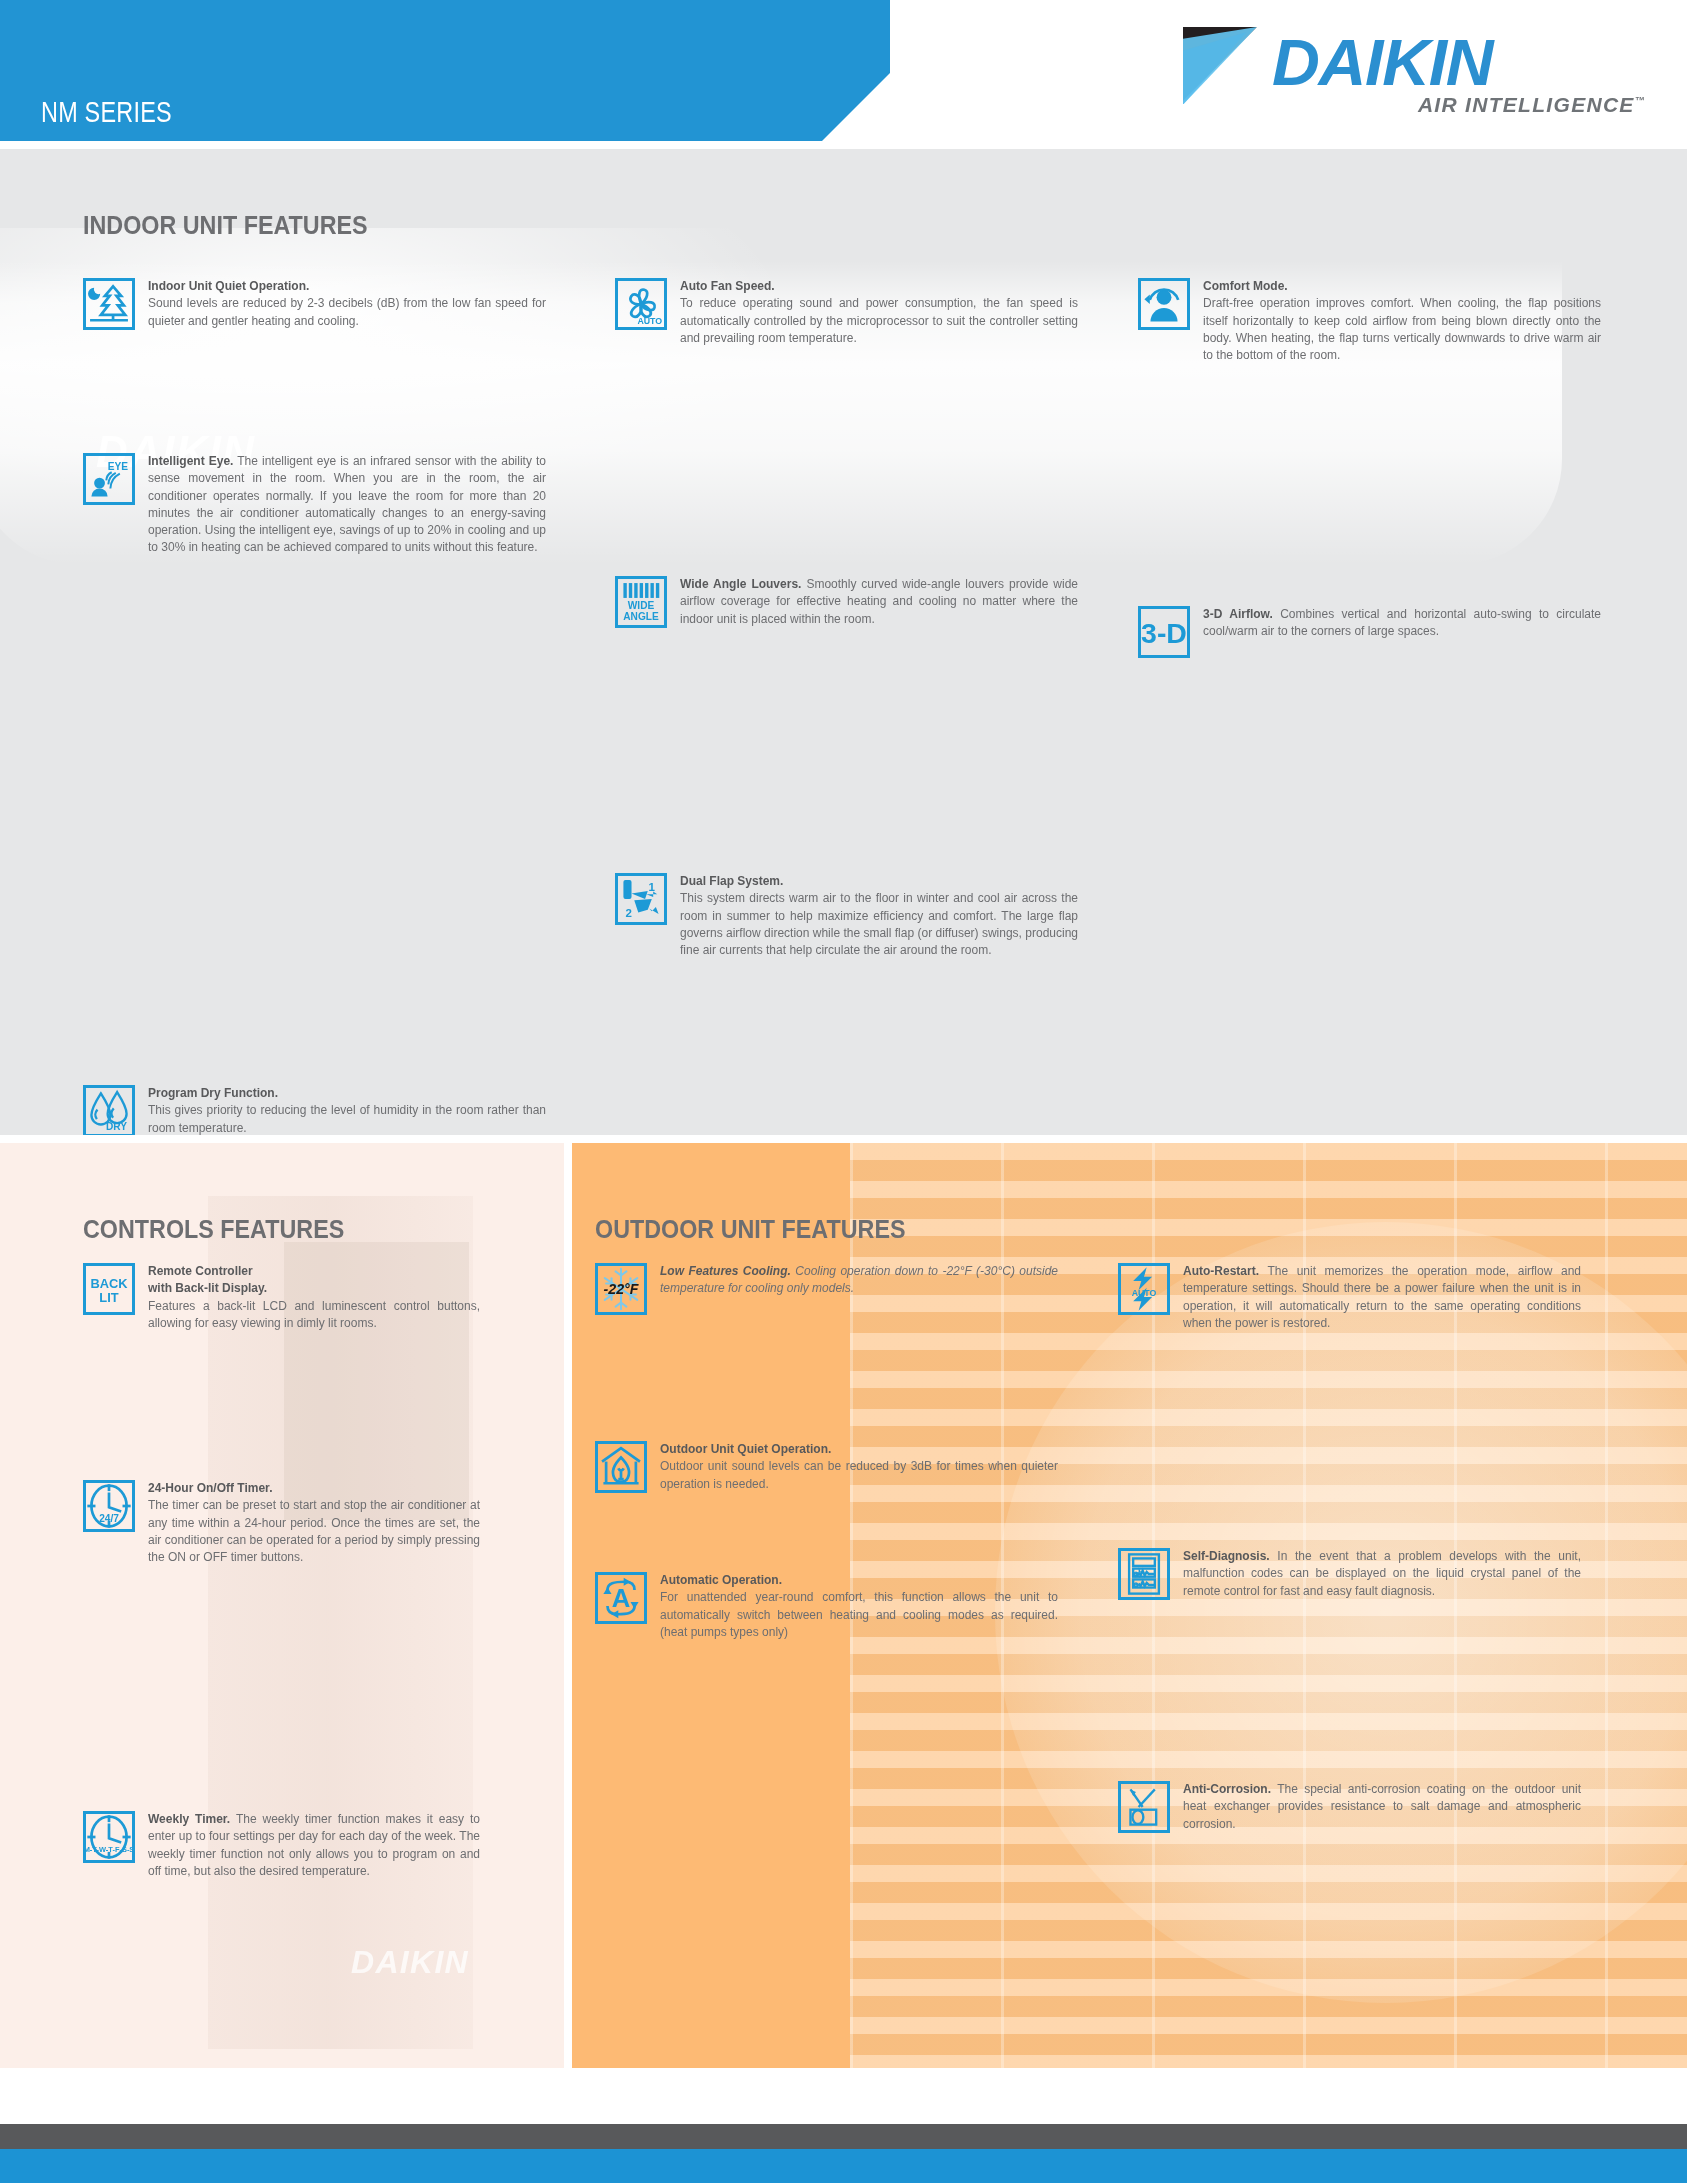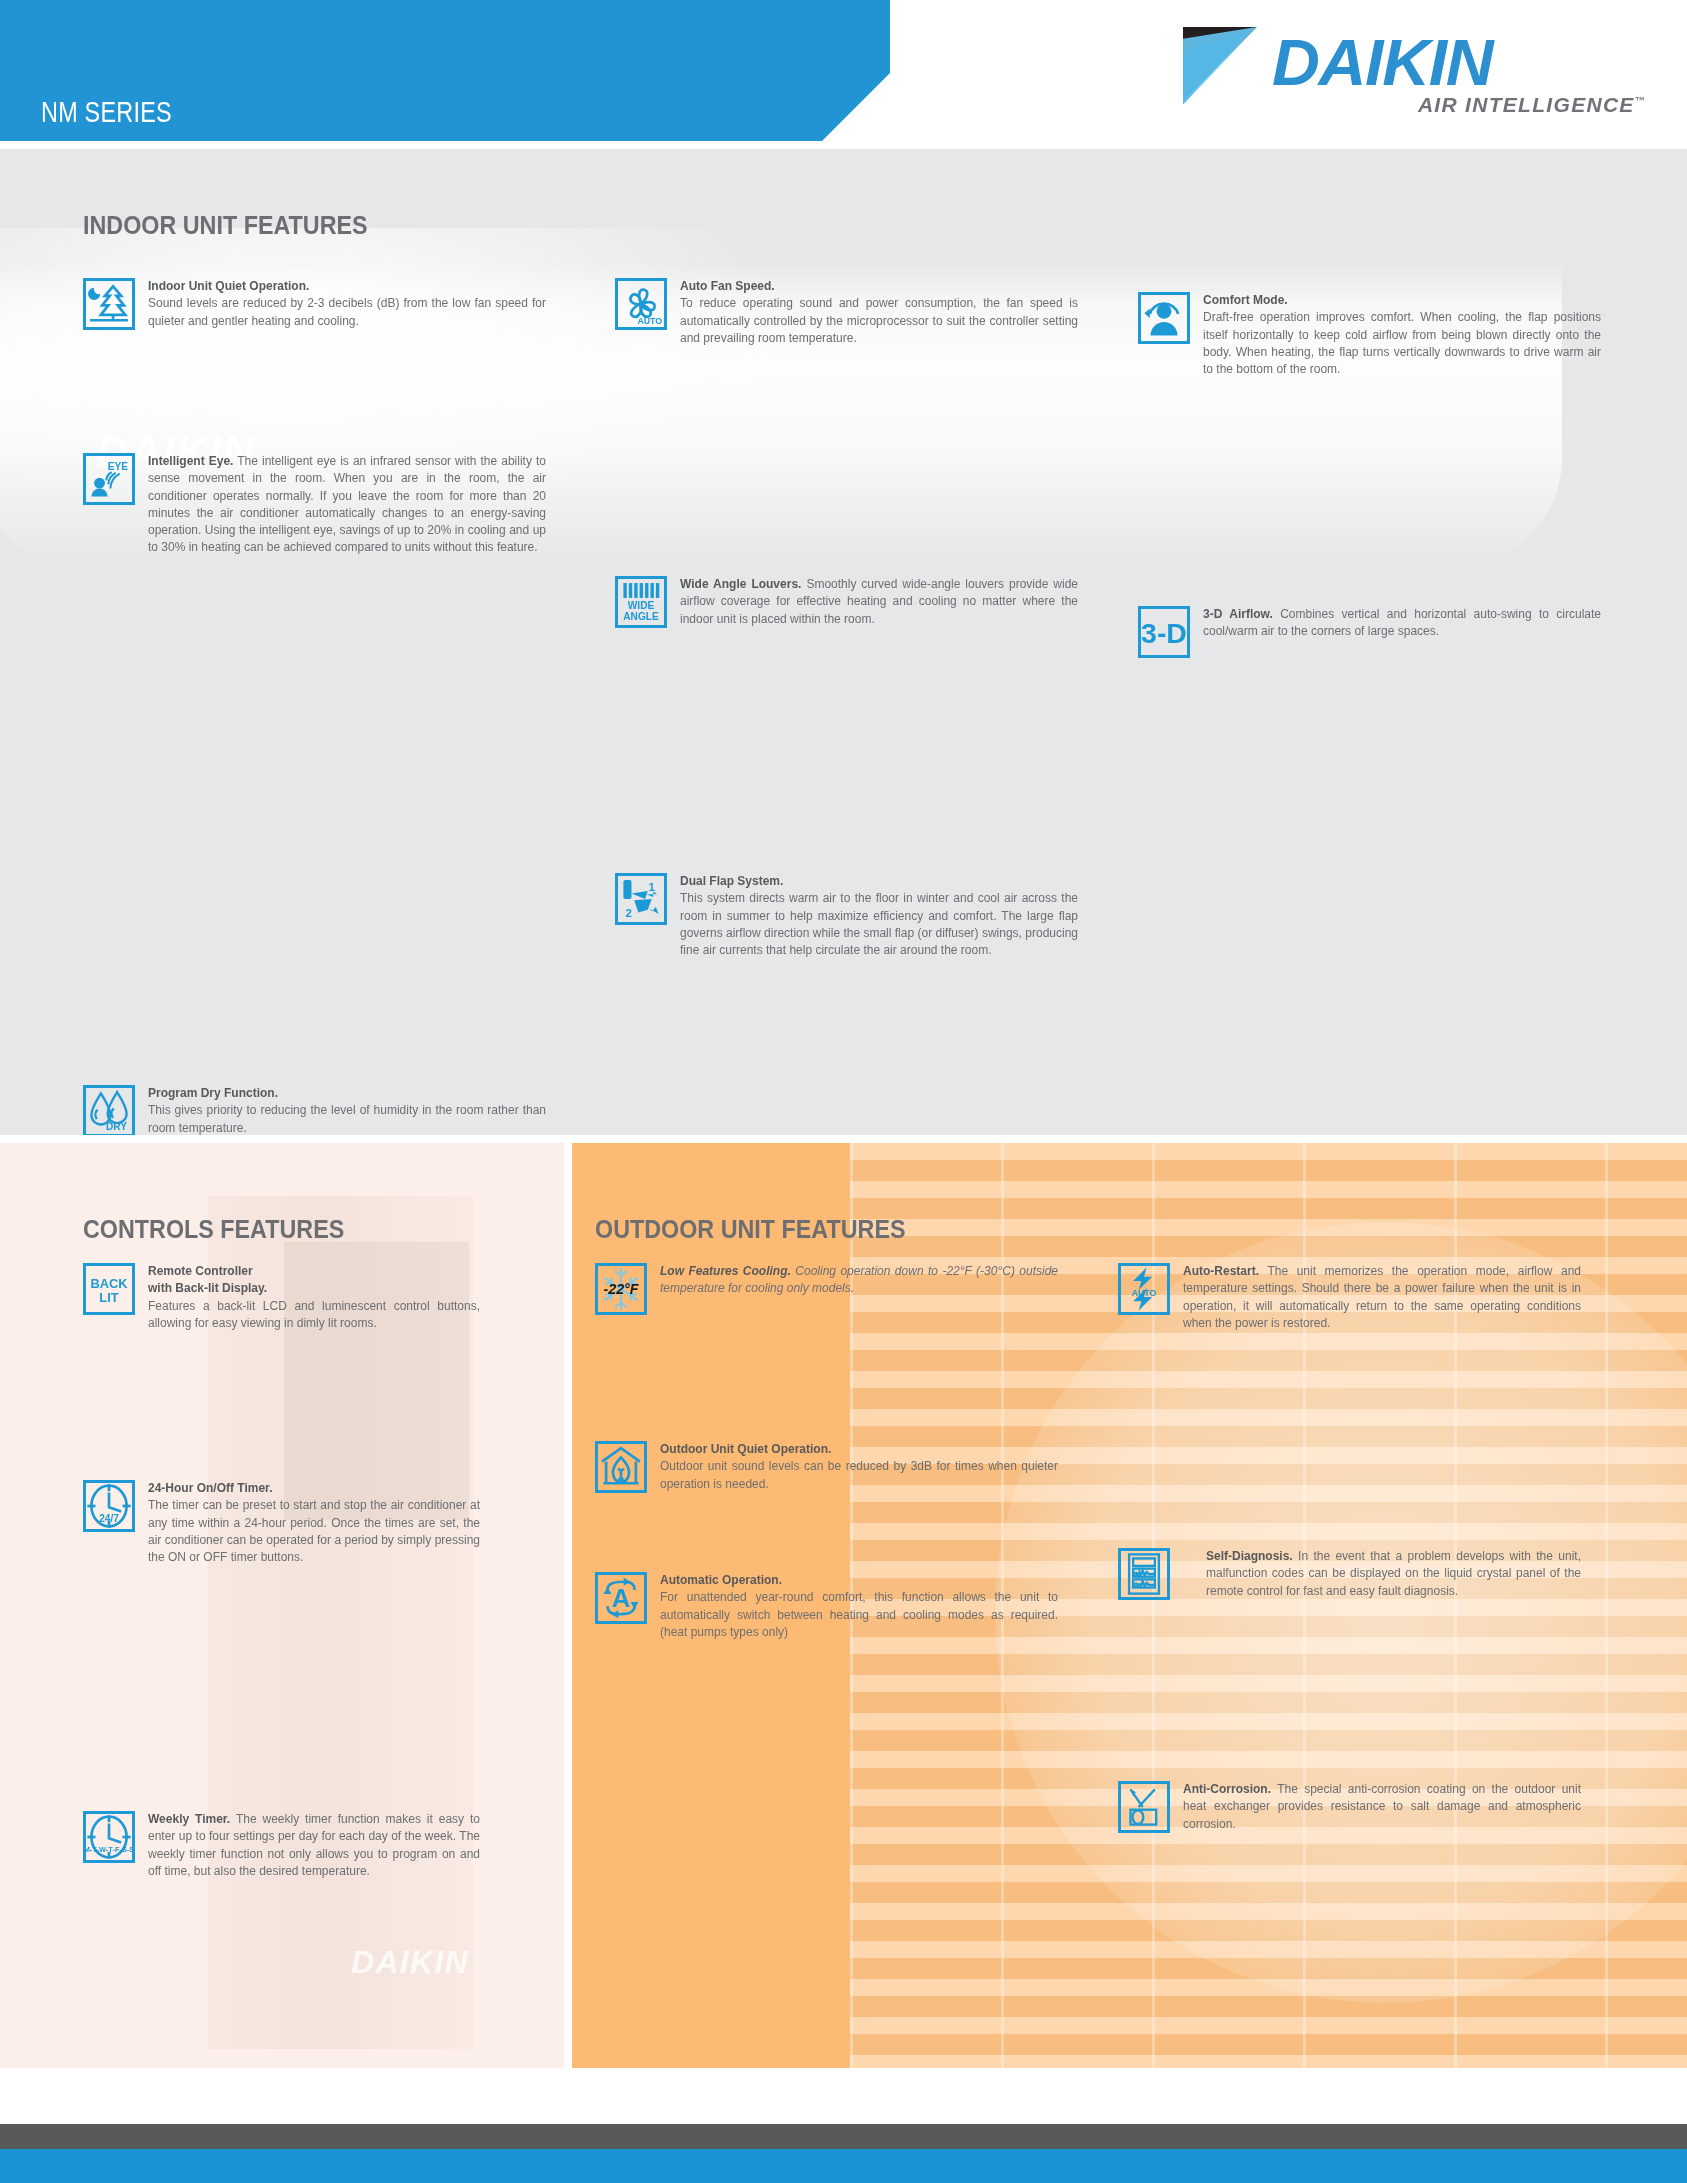--- a/index.html
+++ b/index.html
@@ -295,21 +295,21 @@
         <text x="16" y="60" font-family="Liberation Sans, sans-serif" font-size="17" font-weight="bold" fill="#1d9ad6" text-anchor="middle">2</text>
         <path d="M24 36 L50 34 L44 50 L30 54 Z" fill="#1d9ad6"></path>
         <path d="M46 48 L60 56 L56 46 L50 52 Z" fill="#1d9ad6"></path>
       </svg>
     </div>
     <div class="f-body">
       <div class="f-text"><b class="hd-block">Dual Flap System.</b><span>This system directs warm air to the floor in winter and cool air across the room in summer to help maximize efficiency and comfort. The large flap governs airflow direction while the small flap (or diffuser) swings, producing fine air currents that help circulate the air around the room.</span></div>
     </div>
   </div>
 
-  <div class="feature" style="left:1138px; top:143px; width:463px;justify-content:flex-end;">
+  <div class="feature" style="left:1138px; top:129px; width:463px;justify-content:flex-end;">
     <div class="f-icon">
       <svg viewBox="0 0 68 68">
         <circle cx="34" cy="24" r="11" fill="#1d9ad6"></circle>
         <path d="M14 60 a20 20 0 0 1 40 0 z" fill="#1d9ad6"></path>
         <path d="M55 28 a22 22 0 0 0 -42 0" fill="none" stroke="#1d9ad6" stroke-width="4"></path>
         <path d="M13 20 L13 34 L5 27 Z" fill="#1d9ad6"></path>
       </svg>
     </div>
     <div class="f-body">
       <div class="f-text"><b class="hd-block">Comfort Mode.</b><span>Draft-free operation improves comfort. When cooling, the flap positions itself horizontally to keep cold airflow from being blown directly onto the body. When heating, the flap turns vertically downwards to drive warm air to the bottom of the room.</span></div>
@@ -468,21 +468,21 @@
         <path d="M38 2 L18 22 L30 22 L26 36 L46 16 L34 16 Z" fill="#1d9ad6"></path>
         <text x="34" y="44" font-family="Liberation Sans, sans-serif" font-size="13" font-weight="bold" fill="#1d9ad6" text-anchor="middle">AUTO</text>
         <path d="M38 32 L18 52 L30 52 L26 66 L46 46 L34 46 Z" fill="#1d9ad6"></path>
       </svg>
     </div>
     <div class="f-body">
       <div class="f-text"><b>Auto-Restart.</b> <span>The unit memorizes the operation mode, airflow and temperature settings. Should there be a power failure when the unit is in operation, it will automatically return to the same operating conditions when the power is restored.</span></div>
     </div>
   </div>
 
-  <div class="feature" style="left:546px; top:405px; width:463px;gap:23px;">
+  <div class="feature" style="left:546px; top:405px; width:463px;">
     <div class="f-icon">
       <svg viewBox="0 0 68 68">
           <g fill="none" stroke="#1d9ad6" stroke-width="3.5">
         <rect x="12" y="5" width="44" height="58"></rect>
         <rect x="18" y="11" width="32" height="11"></rect>
         <rect x="18" y="26" width="32" height="12"></rect>
         <rect x="18" y="42" width="32" height="12"></rect>
         <path d="M22 32 a2.5 2.5 0 1 0 0.1 0 M26 32 l3 4 l3 -7 l3 7 l3 -5 l3 3 h8"></path>
         <path d="M22 48 a2.5 2.5 0 1 0 0.1 0 M26 48 l3 4 l3 -7 l3 7 l3 -5 l3 3 h8"></path>
       </g>

